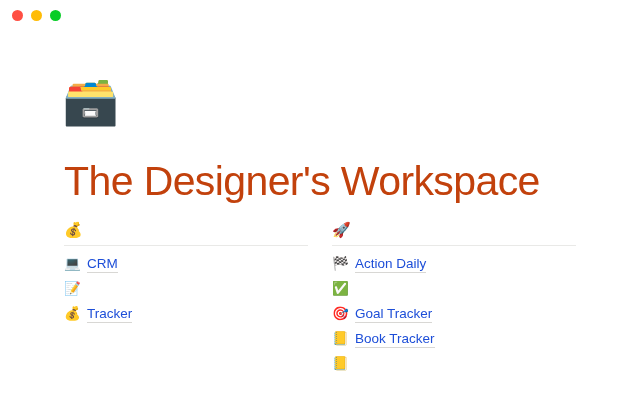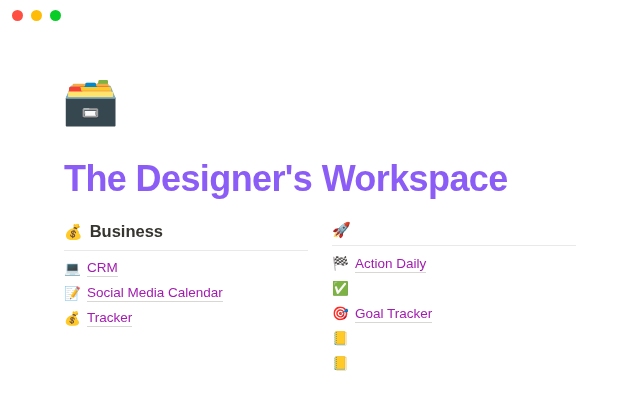--- a/index.html
+++ b/index.html
@@ -58,24 +58,24 @@
     top: 48px;
     font-size: 46px;
     line-height: 1;
     user-select: none;
   }
 
   .page-title {
     position: absolute;
     left: 64px;
     top: 128px;
-    font-size: 36px;
-    font-weight: bold;
+    font-size: 41px;
+    font-weight: normal;
     letter-spacing: -0.6px;
-    color: #8b5cf6;
+    color: #c2410c;
     white-space: nowrap;
   }
 
   
   .columns {
     position: absolute;
     left: 64px;
     top: 192px;
     width: 512px;
     display: flex;
@@ -123,21 +123,21 @@
   }
   .link-item .emoji {
     font-size: 13.5px;
     line-height: 1;
     width: 16px;
     text-align: center;
     flex: 0 0 16px;
   }
   .link-text {
     font-size: 13.5px;
-    color: #a21caf;
+    color: #1d4ed8;
     border-bottom: 1px solid #d8d7d4;
     line-height: 16px;
     cursor: pointer;
     white-space: nowrap;
   }
 </style>
 </head>
 <body>
 
 <div class="titlebar">
@@ -152,31 +152,29 @@
 
   <div class="cover-icon">🗃️</div>
 
   <div class="page-title">The Designer's Workspace</div>
 
   <div class="columns">
 
     <div class="column">
       <div class="col-header">
         <span class="emoji">💰</span>
-        <span>Business</span>
       </div>
       <div class="col-divider"></div>
       <ul class="link-list">
         <li class="link-item">
           <span class="emoji">💻</span>
           <span class="link-text">CRM</span>
         </li>
         <li class="link-item">
           <span class="emoji">📝</span>
-          <span class="link-text">Social Media Calendar</span>
         </li>
         <li class="link-item">
           <span class="emoji">💰</span>
           <span class="link-text">Tracker</span>
         </li>
       </ul>
     </div>
 
     <div class="column">
       <div class="col-header">
@@ -190,20 +188,21 @@
         </li>
         <li class="link-item">
           <span class="emoji">✅</span>
         </li>
         <li class="link-item">
           <span class="emoji">🎯</span>
           <span class="link-text">Goal Tracker</span>
         </li>
         <li class="link-item">
           <span class="emoji">📒</span>
+          <span class="link-text">Book Tracker</span>
         </li>
         <li class="link-item">
           <span class="emoji">📒</span>
         </li>
       </ul>
     </div>
 
   </div>
 </div>
 

